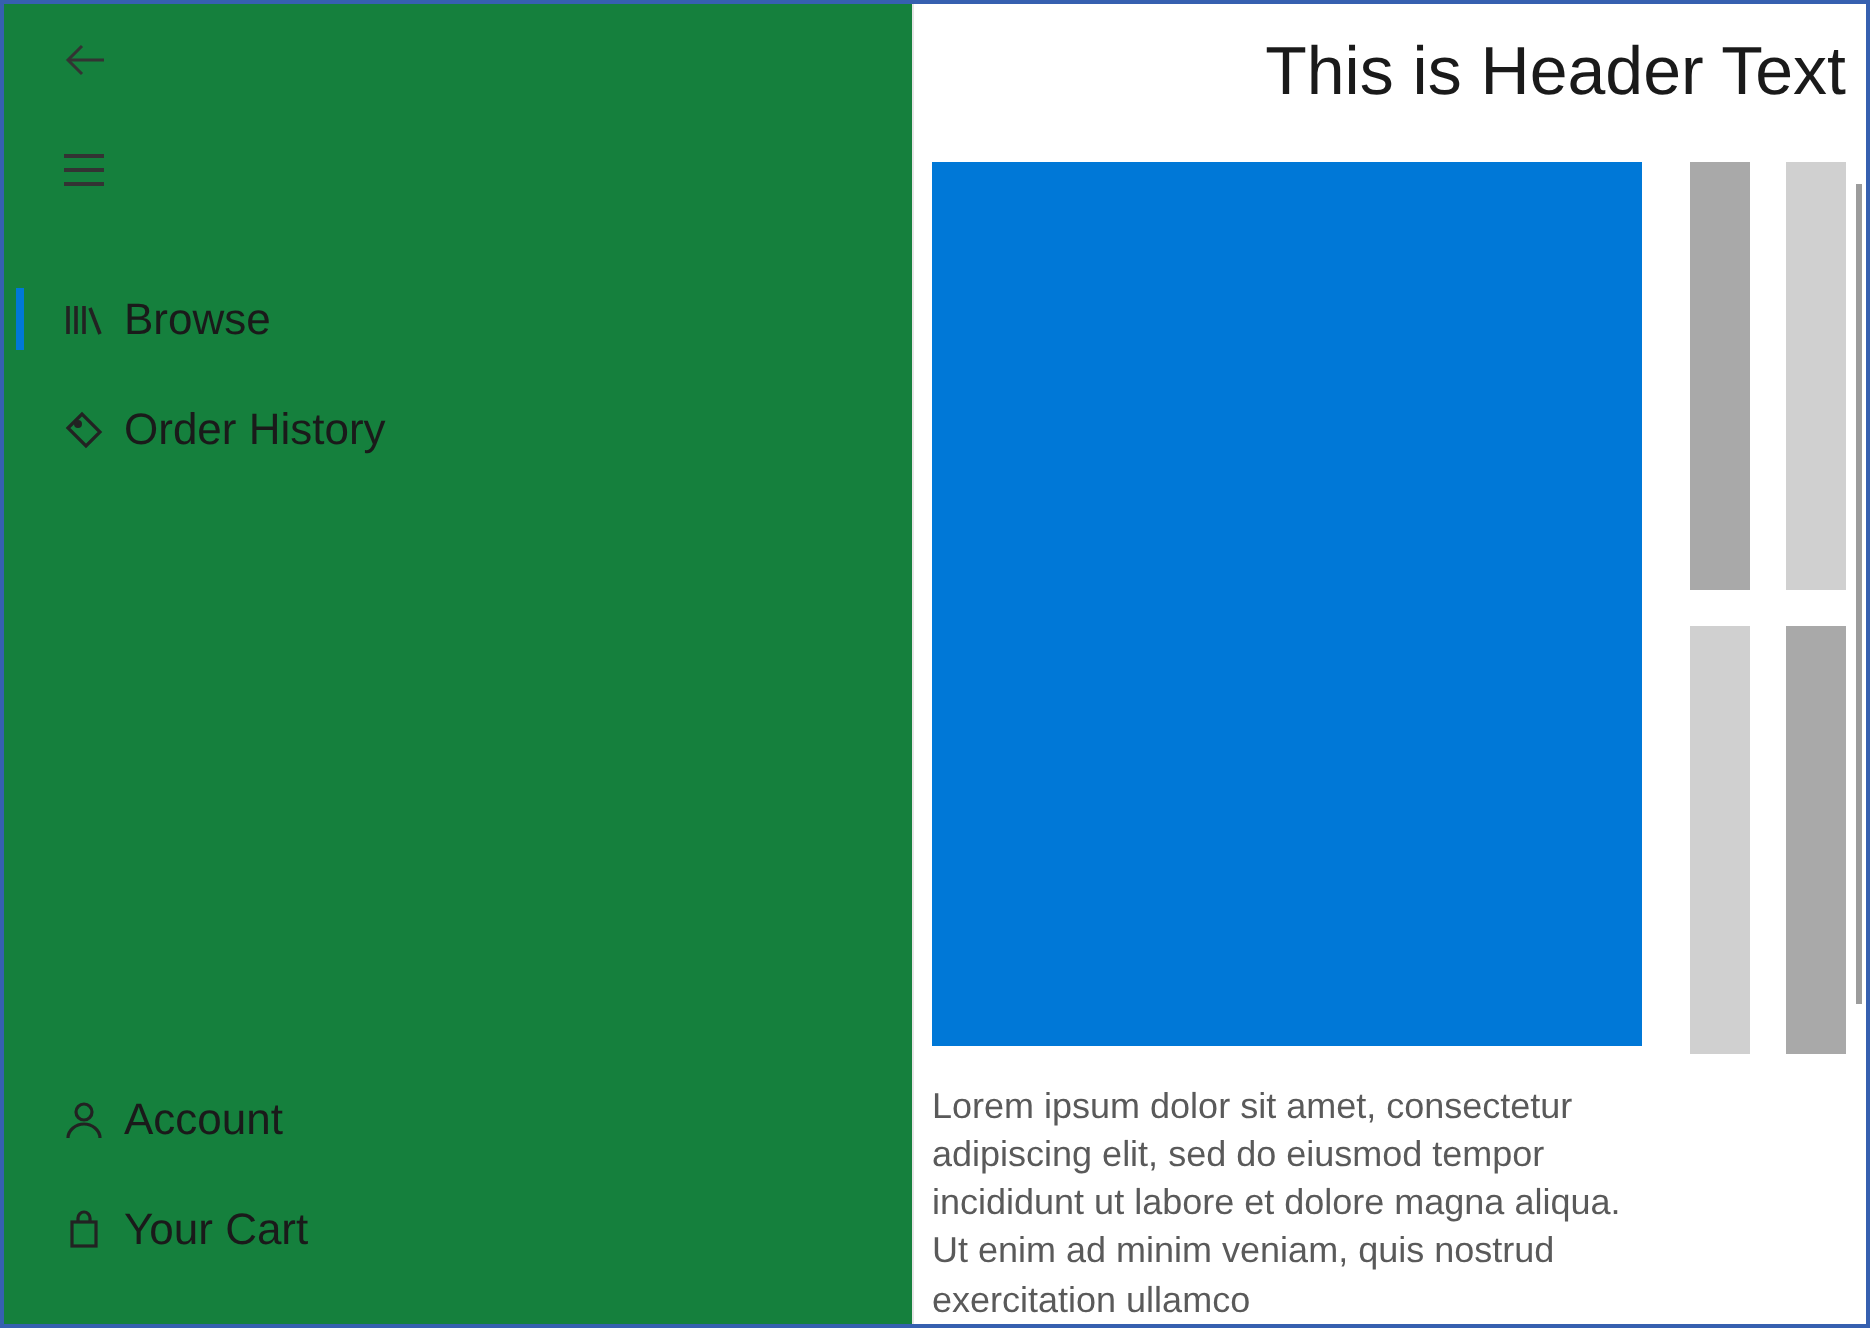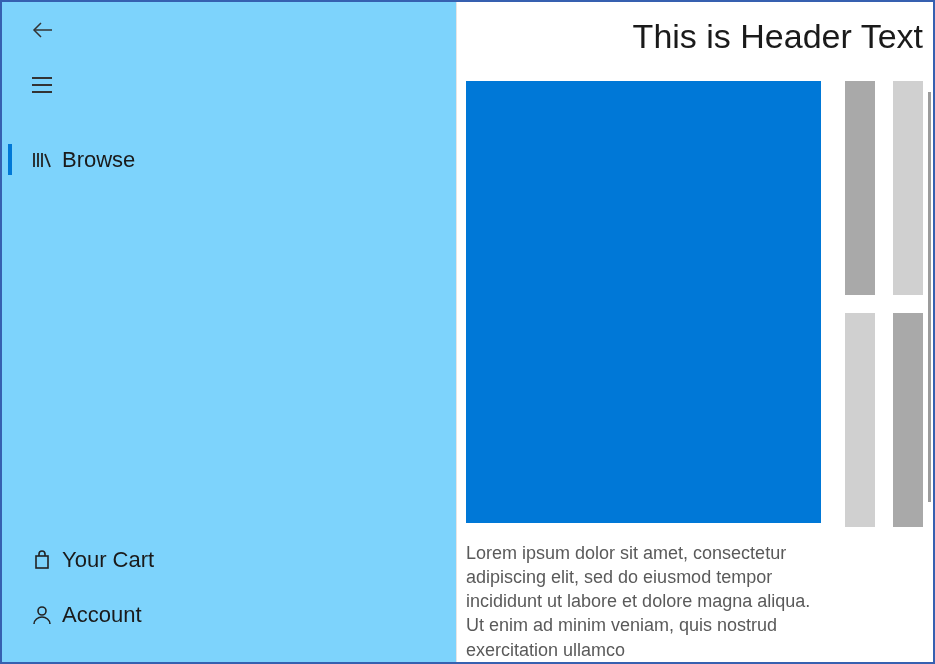--- a/index.html
+++ b/index.html
@@ -11,21 +11,21 @@
       font-family: "Segoe UI", Tahoma, Geneva, Verdana, sans-serif;
       width: 935px;
       height: 664px;
       overflow: hidden;
       border: 2px solid #3660b0;
       display: flex;
       background: #fff;
     }
     .sidebar {
       width: 455px;
-      background: #7dd3fc;
+      background: #15803d;
       display: flex;
       flex-direction: column;
       border-right: 1px solid #e5e5e5;
     }
     .topbar {
       height: 55px;
       display: flex;
       align-items: center;
       padding-left: 20px;
     }
@@ -183,39 +183,48 @@
       <span class="icon-slot">
         <svg width="22" height="22" viewBox="0 0 22 22" fill="none" stroke="#222" stroke-width="1.8">
           <line x1="3" y1="4" x2="3" y2="18"></line>
           <line x1="7" y1="4" x2="7" y2="18"></line>
           <line x1="11" y1="4" x2="11" y2="18"></line>
           <line x1="14" y1="5" x2="19" y2="18"></line>
         </svg>
       </span>
       <span>Browse</span>
     </div>
+    <div class="nav-item">
+      <span class="icon-slot">
+        <svg width="22" height="22" viewBox="0 0 22 22" fill="none" stroke="#222" stroke-width="1.6">
+          <path d="M3 10 L10 3 L19 12 L12 19 Z"></path>
+          <circle cx="8" cy="8" r="1.2" fill="#222"></circle>
+        </svg>
+      </span>
+      <span>Order History</span>
+    </div>
   </div>
   <div class="nav-bottom">
+    <div class="nav-item">
+      <span class="icon-slot">
+        <svg width="22" height="22" viewBox="0 0 22 22" fill="none" stroke="#222" stroke-width="1.6">
+          <circle cx="11" cy="7" r="4"></circle>
+          <path d="M3 20c0-4 4-7 8-7s8 3 8 7"></path>
+        </svg>
+      </span>
+      <span>Account</span>
+    </div>
     <div class="nav-item">
       <span class="icon-slot">
         <svg width="22" height="22" viewBox="0 0 22 22" fill="none" stroke="#222" stroke-width="1.6">
           <rect x="5" y="7" width="12" height="12"></rect>
           <path d="M8 7 V5 a3 3 0 0 1 6 0 V7"></path>
         </svg>
       </span>
       <span>Your Cart</span>
-    </div>
-    <div class="nav-item">
-      <span class="icon-slot">
-        <svg width="22" height="22" viewBox="0 0 22 22" fill="none" stroke="#222" stroke-width="1.6">
-          <circle cx="11" cy="7" r="4"></circle>
-          <path d="M3 20c0-4 4-7 8-7s8 3 8 7"></path>
-        </svg>
-      </span>
-      <span>Account</span>
     </div>
   </div>
 </div>
 
 <div class="main">
   <div class="header-text">This is Header Text</div>
   <div class="content-area">
     <div class="main-column">
       <div class="hero-block"></div>
       <div class="body-text">Lorem ipsum dolor sit amet, consectetur adipiscing elit, sed do eiusmod tempor incididunt ut labore et dolore magna aliqua. Ut enim ad minim veniam, quis nostrud exercitation ullamco</div>

